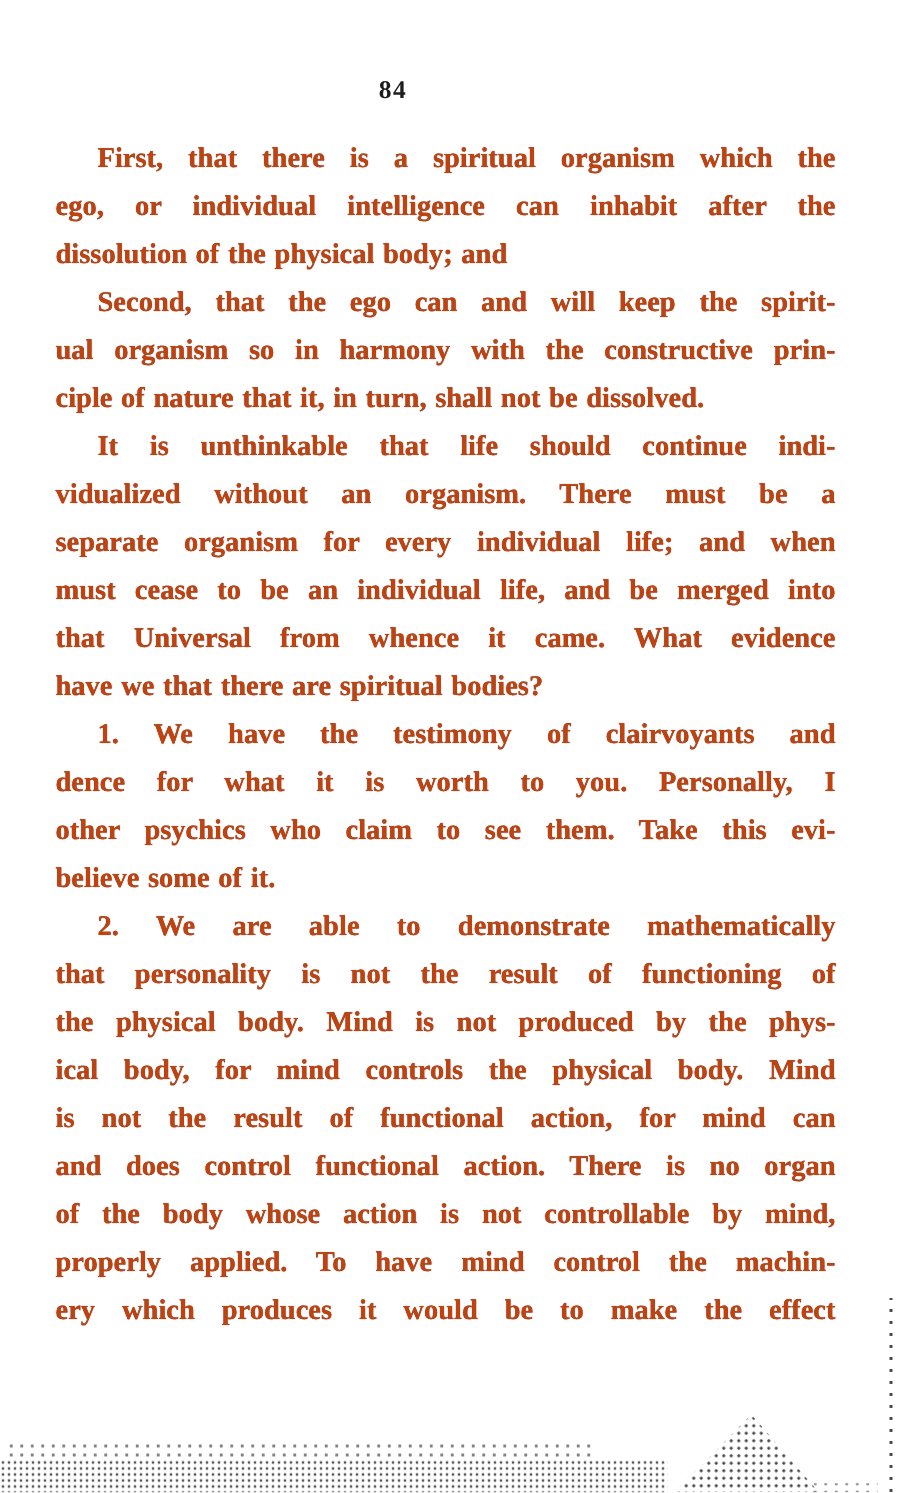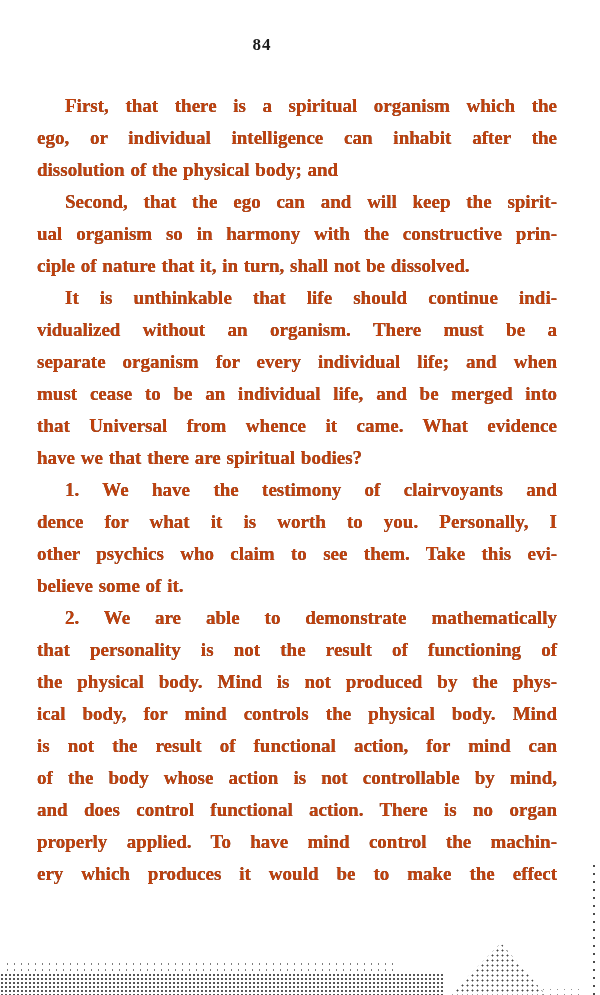--- a/index.html
+++ b/index.html
@@ -13,21 +13,21 @@
     overflow: hidden;
     background: #ffffff;
     font-family: "Liberation Serif", serif;
   }
   .page {
     position: absolute;
     inset: 0;
   }
   .page-number {
     position: absolute;
-    top: 35px;
+    top: 50px;
     left: 0;
     width: 524px; 
     text-align: center;
     font-size: 17px;
     font-weight: 700;
     color: #1c1c1c;
     letter-spacing: 1px;
   }
   .text-block {
     position: absolute;
@@ -125,22 +125,22 @@
       <div class="line last">have we that there are spiritual bodies?</div>
       <div class="line indent">1.  We have the testimony of clairvoyants and</div>
       <div class="line">dence for what it is worth to you.  Personally, I</div>
       <div class="line">other psychics who claim to see them.  Take this evi-</div>
       <div class="line last">believe some of it.</div>
       <div class="line indent">2.  We are able to demonstrate mathematically</div>
       <div class="line">that personality is not the result of functioning of</div>
       <div class="line">the physical body.  Mind is not produced by the phys-</div>
       <div class="line">ical body, for mind controls the physical body.  Mind</div>
       <div class="line">is not the result of functional action, for mind can</div>
+      <div class="line">and does control functional action.  There is no organ</div>
       <div class="line">of the body whose action is not controllable by mind,</div>
-      <div class="line">and does control functional action.  There is no organ</div>
       <div class="line">properly applied.  To have mind control the machin-</div>
       <div class="line">ery which produces it would be to make the effect</div>
     </div>
 
   <div class="shade shade-sparse"></div>
   <div class="shade shade-dense"></div>
   <div class="shade shade-triangle"></div>
   <div class="shade shade-right-tail"></div>
   <div class="edge-dots"></div>
 </div>

